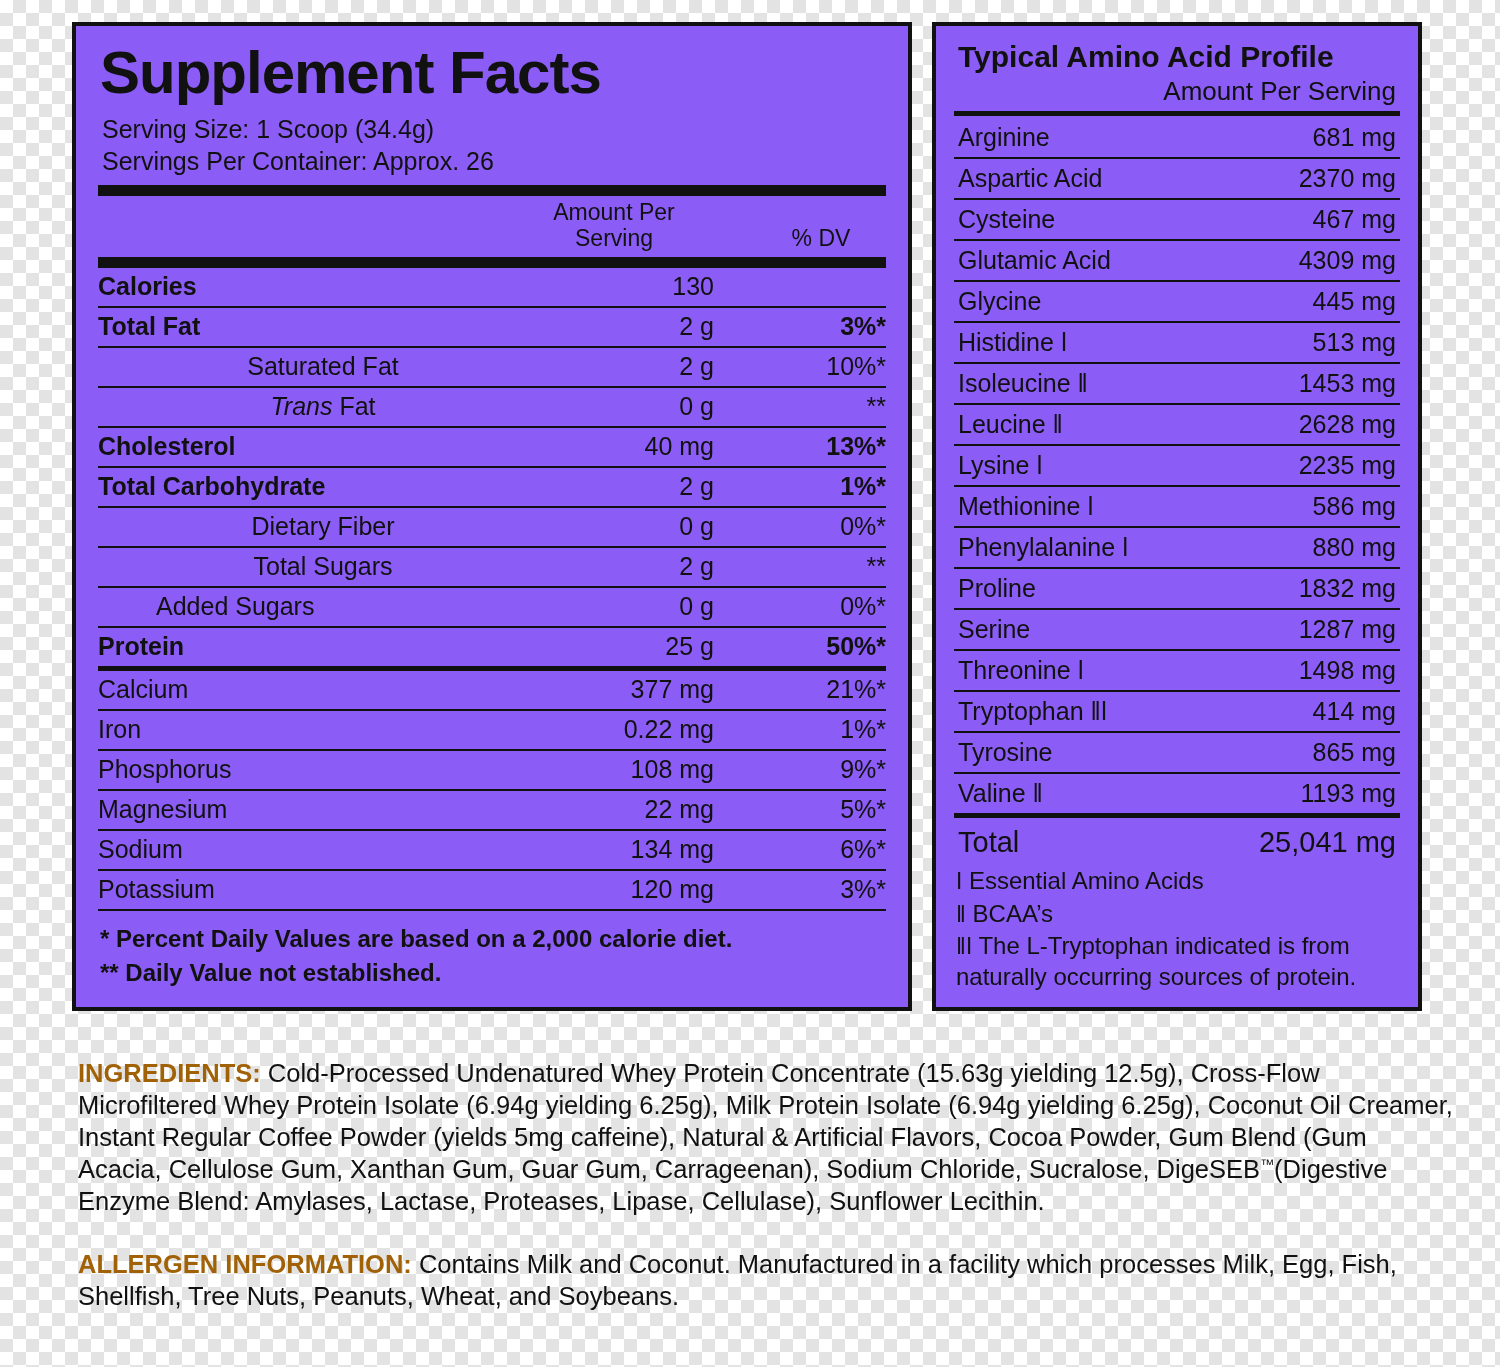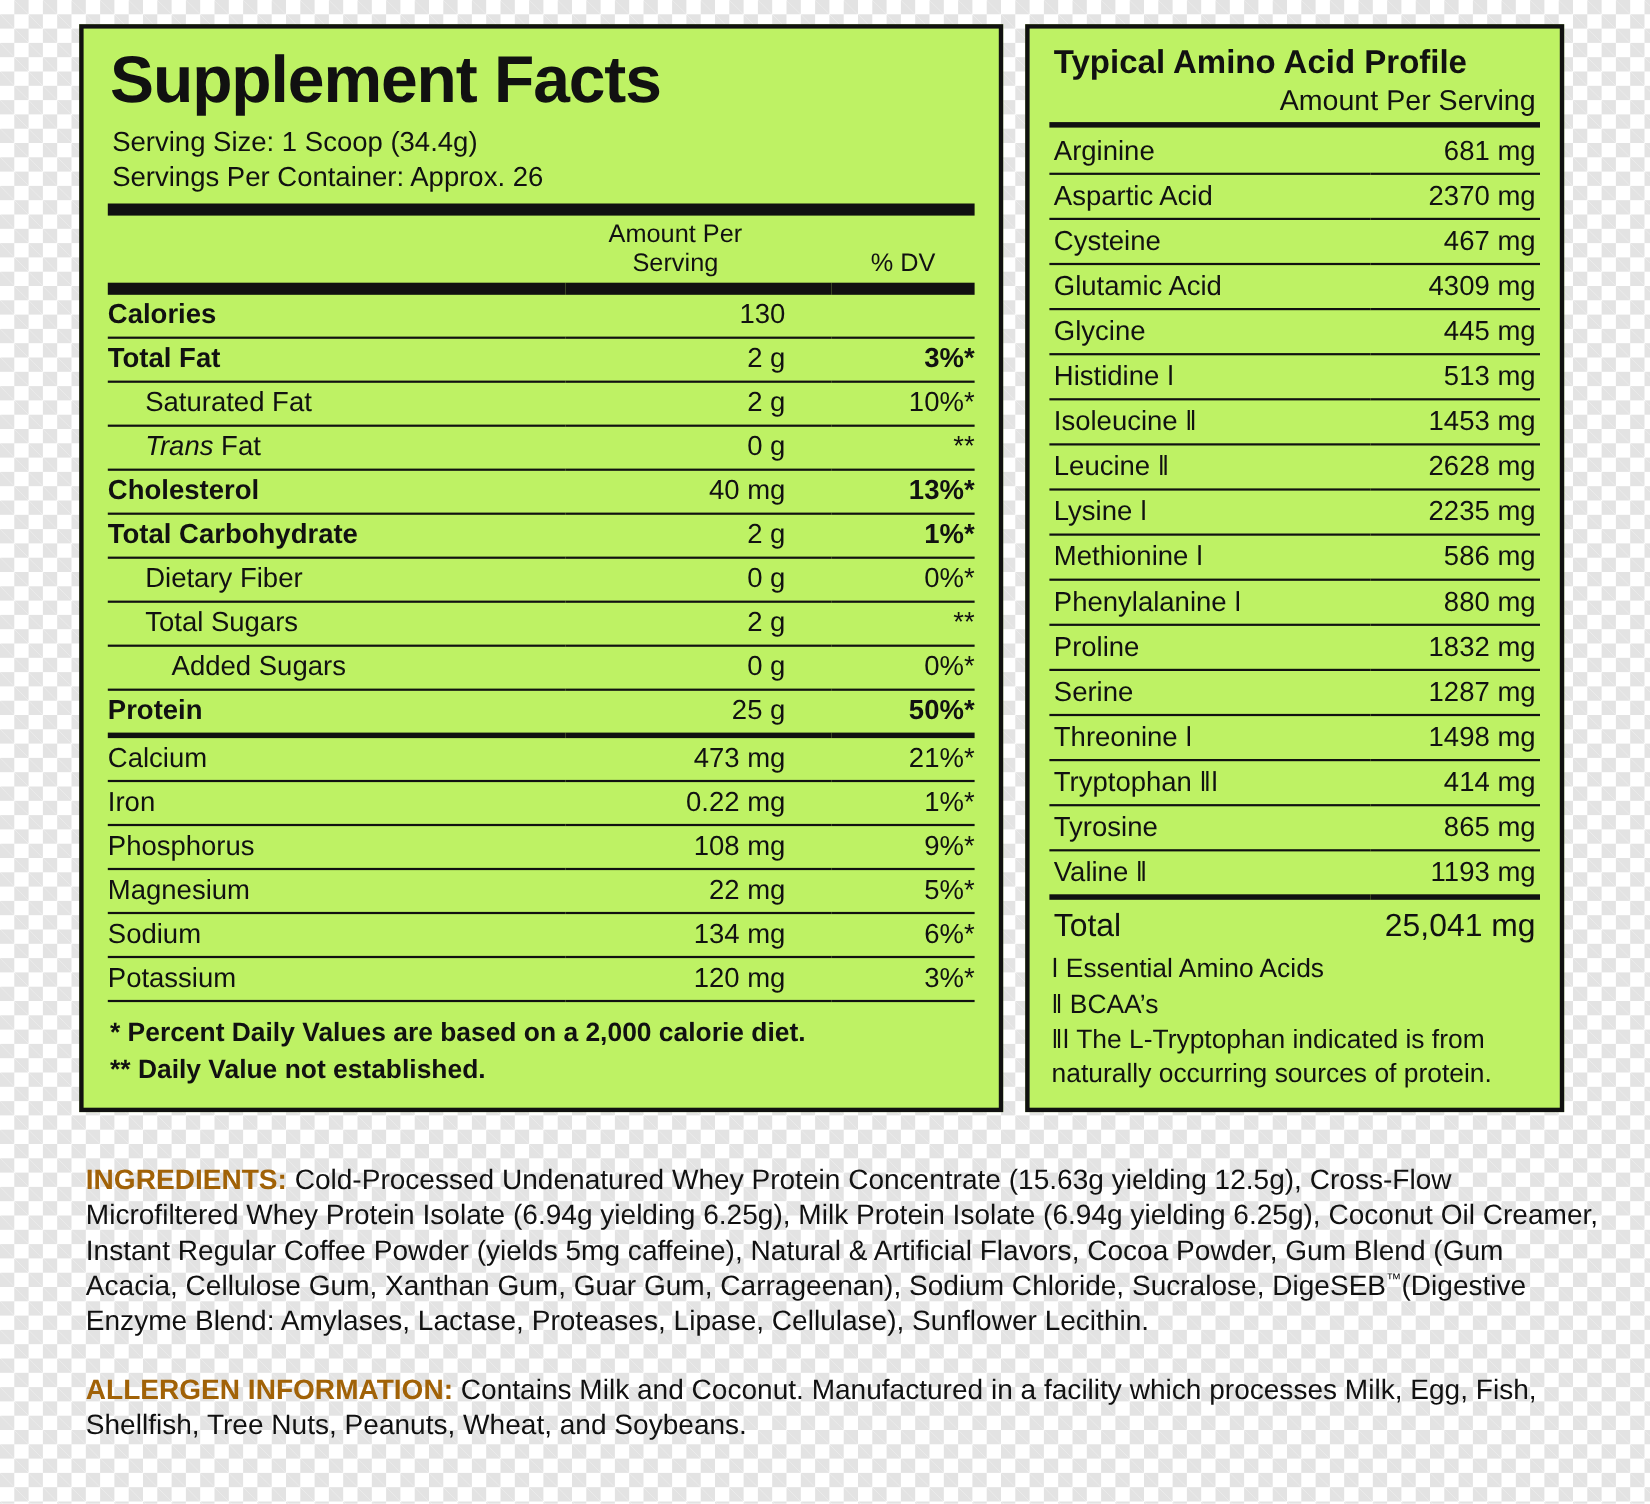--- a/index.html
+++ b/index.html
@@ -32,21 +32,21 @@
     position: absolute;
     top: 22px;
     left: 72px;
     width: 1380px;
     display: flex;
     gap: 20px;
     align-items: flex-start;
   }
 
   .panel {
-    background: #bef264;
+    background: #8b5cf6;
     border: 4px solid #111111;
     box-sizing: border-box;
   }
 
   .panel-left {
     width: 840px;
     padding: 12px 22px 18px 22px;
   }
 
   .panel-right {
@@ -90,21 +90,21 @@
   .hdr-row td {
     font-size: 23px;
     line-height: 1.12;
     padding-bottom: 8px;
     padding-top: 6px;
   }
   .hdr-amt { text-align: center; }
   .hdr-dv  { text-align: center; }
 
   .bold { font-weight: bold; }
-  .indent1 { padding-left: 34px !important; }
+  .indent1 { padding-left: 34px !important; text-align: center; }
   .indent2 { padding-left: 58px !important; }
   .italic { font-style: italic; }
 
   .line-thin td { border-bottom: 2px solid #111111; }
   .line-med td { border-bottom: 5px solid #111111; }
   .line-thick td { border-bottom: 11px solid #111111; }
 
   .footnotes {
     font-size: 24px;
     font-weight: bold;
@@ -239,21 +239,21 @@
               <td class="col-amt">0 g</td>
               <td class="col-dv">0%*</td>
             </tr>
             <tr class="line-med">
               <td class="col-name bold">Protein</td>
               <td class="col-amt">25 g</td>
               <td class="col-dv bold">50%*</td>
             </tr>
             <tr class="line-thin">
               <td class="col-name">Calcium</td>
-              <td class="col-amt">473 mg</td>
+              <td class="col-amt">377 mg</td>
               <td class="col-dv">21%*</td>
             </tr>
             <tr class="line-thin">
               <td class="col-name">Iron</td>
               <td class="col-amt">0.22 mg</td>
               <td class="col-dv">1%*</td>
             </tr>
             <tr class="line-thin">
               <td class="col-name">Phosphorus</td>
               <td class="col-amt">108 mg</td>

